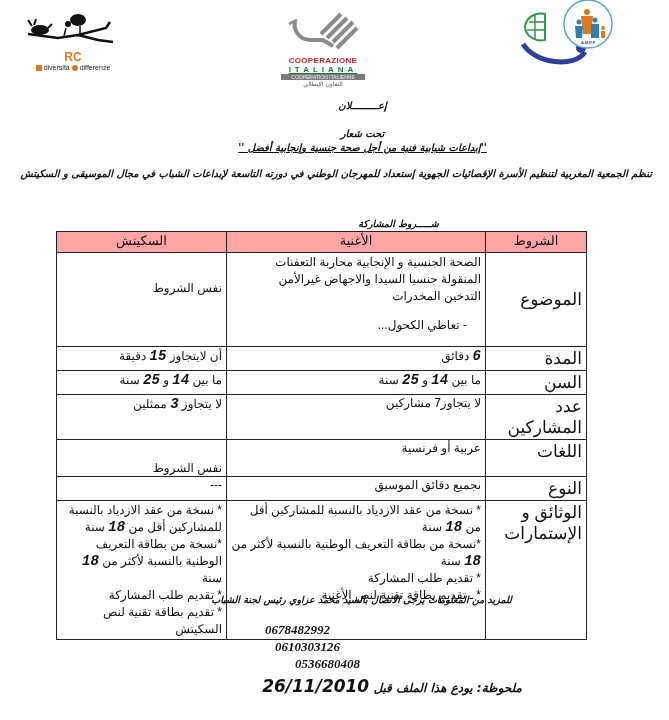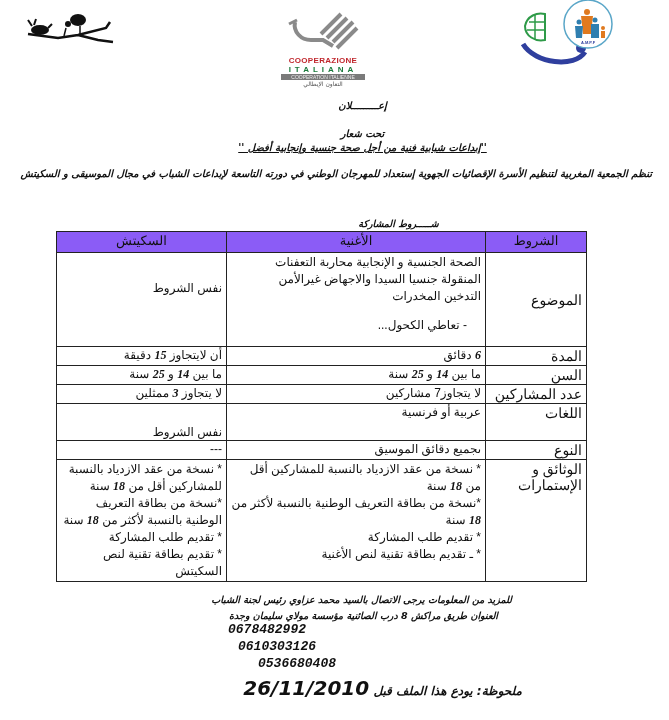--- a/index.html
+++ b/index.html
@@ -3,63 +3,72 @@
 <meta charset="utf-8">
 <style>
   html, body { margin:0; padding:0; background:#ffffff; }
   body { width:669px; height:720px; position:relative; overflow:hidden; font-family:"DejaVu Sans", sans-serif; color:#111; }
   .abs { position:absolute; }
   
   #logo-rc { left:18px; top:10px; width:110px; height:62px; }
   #logo-coop { left:268px; top:10px; width:110px; height:80px; text-align:center; }
   #logo-ampf { left:515px; top:0px; width:115px; height:72px; }
   .coop-t1 { font:bold 8px "Liberation Sans", sans-serif; color:#c0272d; letter-spacing:0.3px; }
-  .coop-t2 { font:bold 8px "Liberation Sans", sans-serif; color:#1a7a3c; letter-spacing:4px; }
+  .coop-t2 { font:bold 8px "Liberation Sans", sans-serif; color:#1a7a3c; letter-spacing:4px;text-decoration:underline; }
   .coop-t3 { font:5px "Liberation Sans", sans-serif; background:#7a7a7a; color:#eee; margin:0 13px; }
   .coop-t4 { font:6px "DejaVu Sans", sans-serif; color:#555; }
   .rc-text { font:bold 12px "Liberation Sans", sans-serif; color:#e07a1f; }
   .rc-sub { font:7px "Liberation Sans", sans-serif; color:#222; white-space:nowrap; }
   .rc-sq { display:inline-block; width:6px; height:6px; background:#e07a1f; vertical-align:middle; }
   .rc-dot { display:inline-block; width:6px; height:6px; border-radius:50%; background:#e07a1f; vertical-align:middle; }
 
   .center-text { width:669px; left:0; text-align:center; direction:rtl;margin-left:28px; }
   .bi { font-family:"DejaVu Sans", sans-serif; font-weight:bold; font-style:italic; }
   #ilan { top:100px; font-size:10px; }
   #slogan-label { top:128px; font-size:10px; }
   #slogan { top:142px; font-size:10px;text-decoration:underline; }
   #intro { top:166px; left:20px; width:632px; font-size:10px; text-align:right; direction:rtl; line-height:15px; }
   #table-caption { top:218px; font-size:9.5px;padding-left:36px; }
 
   table#conditions { position:absolute; left:56px; top:231px; width:531px; border-collapse:collapse; direction:rtl; font-family:"Liberation Sans", sans-serif; font-size:12px; }
   #conditions td, #conditions th { border:1px solid #222; padding:1px 4px; vertical-align:top; }
-  #conditions th { background:#8b5cf6; font-weight:normal; font-size:13px; height:18px; text-align:center; }
-  #conditions td.label { width:92px; text-align:right; font-size:14px; }
+  #conditions th { background:#fca5a5; font-weight:normal; font-size:13px; height:18px; text-align:center; }
+  #conditions td.label { width:92px; text-align:right; font-size:17px; }
   #conditions td.song { width:250px; }
   #conditions td.sketch { text-align:right; }
   #conditions td.center { text-align:right; }
-  .num { font-weight:bold; font-style:italic; font-family:Liberation Serif, serif; font-size:12px; }
+  .num { font-weight:bold; font-style:italic; font-family:Liberation Mono, monospace; font-size:14px; }
   .line { display:block; line-height:17px; }
 
   #contact { top:592px; left:160px; width:352px; direction:rtl; text-align:right; font-size:9.5px; line-height:16px; }
-  .phone { position:absolute; font-family:Liberation Mono, monospace; font-weight:bold; font-style:italic; font-size:13px; direction:ltr; }
+  .phone { position:absolute; font-family:Liberation Serif, serif; font-weight:bold; font-style:italic; font-size:13px; direction:ltr;margin-left:37px; }
   #note { top:676px; left:170px; width:352px; direction:rtl; text-align:right; font-size:12px; }
-  #note .date { font-size:20px; font-family:"DejaVu Sans", sans-serif; font-weight:bold; font-style:italic; direction:ltr; unicode-bidi:embed; }
+  #note .date { font-size:17px; font-family:"DejaVu Sans", sans-serif; font-weight:bold; font-style:italic; direction:ltr; unicode-bidi:embed; }
 </style>
 </head>
 <body>
 
 <div id="logo-rc" class="abs">
   <svg width="110" height="40" viewBox="0 0 110 40">
     <path d="M10 24 L40 28 L60 25 L88 18 L92 12 M60 25 L80 30 L95 32" stroke="#111" stroke-width="2.5" fill="none"></path>
     <ellipse cx="22" cy="20" rx="9" ry="5" fill="#111"></ellipse>
     <path d="M14 16 L10 10 M16 15 L18 9 M30 18 L34 14" stroke="#111" stroke-width="2"></path>
     <ellipse cx="60" cy="10" rx="8" ry="6" fill="#111"></ellipse>
     <circle cx="50" cy="14" r="3" fill="#111"></circle>
     <path d="M48 18 L46 26 M62 16 L62 25" stroke="#111" stroke-width="1.5"></path>
   </svg>
+  <div style="text-align:center;margin-top:-4px;">
+    <div class="rc-text">RC</div>
+    <div class="rc-sub">
+      <span class="rc-sq"></span>
+      <span>diversità</span>
+      <span class="rc-dot"></span>
+      <span>differenze</span>
+    </div>
+  </div>
 </div>
 
 <div id="logo-coop" class="abs">
   <svg width="80" height="42" viewBox="0 0 80 42">
     <path d="M12 12 C10 22 18 30 28 30 L40 30 L50 36" stroke="#8a8a8a" stroke-width="4" fill="none"></path>
     <path d="M6 14 L14 10" stroke="#8a8a8a" stroke-width="3"></path>
     <path d="M38 24 L58 4 M44 28 L64 8 M50 32 L70 12 M54 38 L74 18" stroke="#8a8a8a" stroke-width="4"></path>
   </svg>
   <div class="coop-t1">COOPERAZIONE</div>
   <div class="coop-t2">ITALIANA</div>
@@ -149,21 +158,20 @@
         <span class="line"><span>*نسخة من بطاقة التعريف الوطنية بالنسبة لأكثر من </span><span class="num">18</span><span> سنة</span></span>
         <span class="line"><span>* تقديم طلب المشاركة</span></span>
         <span class="line"><span>* تقديم بطاقة تقنية لنص السكيتش</span></span>
       </td>
     </tr>
   </tbody>
 </table>
 
 <div id="contact" class="abs bi">
   <div>للمزيد من المعلومات يرجى  الاتصال بالسيد محمد عزاوي رئيس لجنة الشباب</div>
-  <div style="padding-right:14px;">العنوان طريق مراكش 8 درب الصائنية مؤسسة مولاي سليمان وجدة</div>
 </div>
 <div class="phone" style="left:228px;top:622px;">0678482992</div>
 <div class="phone" style="left:238px;top:639px;">0610303126</div>
 <div class="phone" style="left:258px;top:656px;">0536680408</div>
 
 <div id="note" class="abs bi">
   <span>ملحوظة: يودع هذا الملف قبل </span><span class="date">26/11/2010</span>
 </div>
 
 </body></html>

